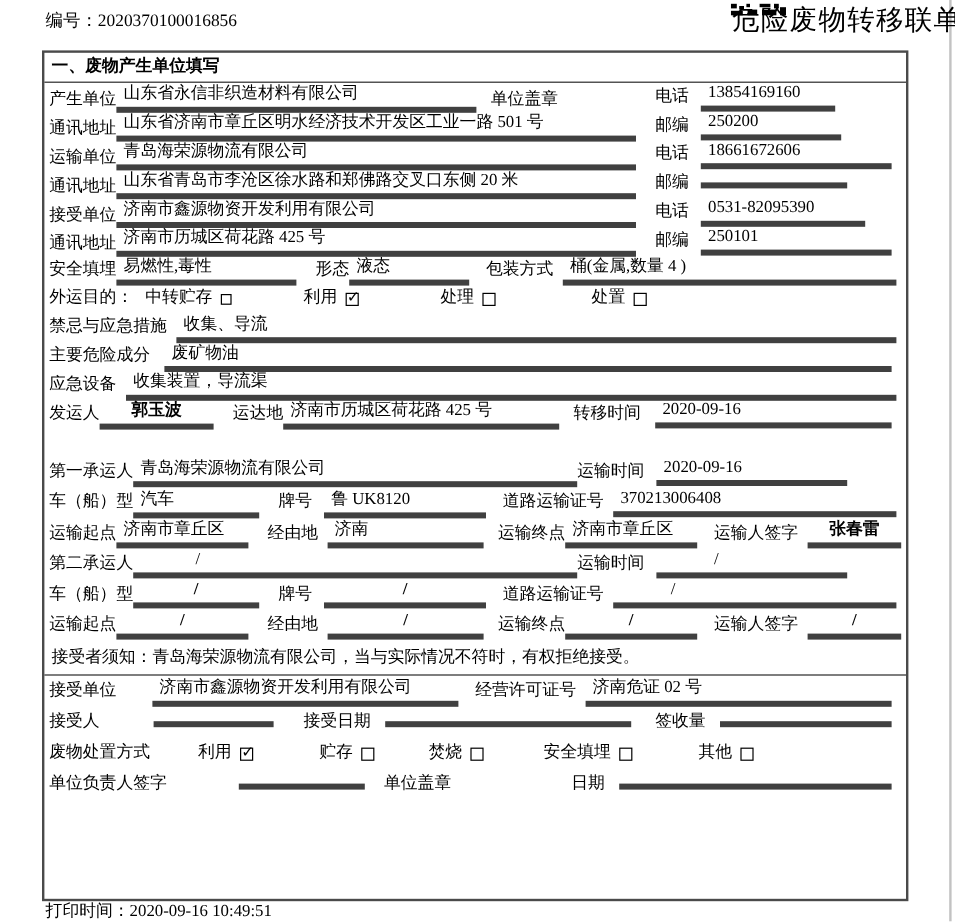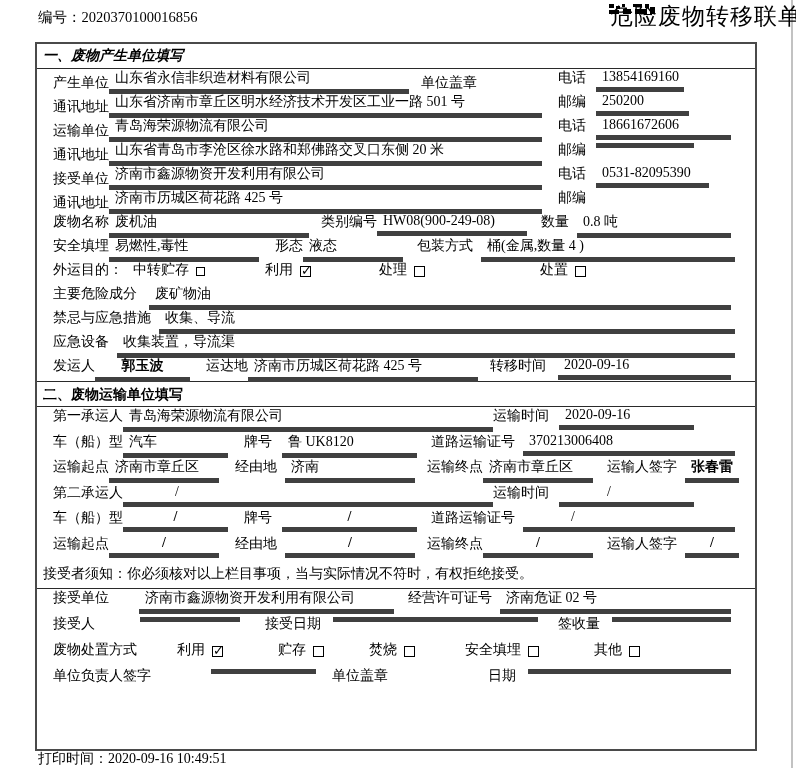--- a/index.html
+++ b/index.html
@@ -15,33 +15,33 @@
   .qr-frag    { position:absolute; left:609px; top:0; }
 
   .print-line { position:absolute; left:38px; top:750px; font-size:14px; white-space:nowrap; }
 
   
   .form-table { position:absolute; left:35px; top:42px; width:722px; height:709px;
                 border:2px solid #4a4a4a; background:#fff; }
 
   .sec-title { font-weight:bold; font-size:14px; padding:0 6px; line-height:24px;
                border-bottom:1px solid #2a2a2a; }
-  .sec-title.s1 { height:25px;font-style:italic; }
+  .sec-title.s1 { height:25px; }
   .sec-title.s2 { height:26px; border-top:1px solid #2a2a2a; line-height:25px; }
   .sec-title.s3 { height:26px; border-top:1px solid #2a2a2a; line-height:25px; }
 
   .notice-row { font-size:14px; border-bottom:1px solid #2a2a2a; padding:0 6px;
                 display:flex; align-items:center; }
   .notice-row.n2 { height:30px; }
   .notice-row.n3 { height:29px; }
 
   .fields { padding:0; }
   .f1 { height:312px; } .f2 { height:153px; } .f3 { height:104px; }
 
-  .row { display:flex; align-items:flex-start; padding:0 16px; font-size:14px; }
+  .row { display:flex; align-items:center; padding:0 4px; font-size:14px; }
   .f1 .row { height:24px; }
   .f2 .row { height:25.5px; }
   .f3 .row { height:26px; }
 
   .lbl { white-space:nowrap; padding-bottom:2px; flex:0 0 auto; }
   .val { border-bottom:5px solid #404040; white-space:nowrap; overflow:hidden;
          padding:0 6px 2px 6px; flex:0 0 auto; }
   .fill { flex:1 1 auto; }
   .ctr { text-align:center;font-weight:bold; }
   .sl  { text-align:left; padding-left:52px; }
@@ -56,21 +56,21 @@
         margin:0 0 4px 7px; position:relative; flex:0 0 auto; }
   .cb.sm { width:9px; height:9px; margin-bottom:5px; }
   .cb.checked::after { content:"\2713"; position:absolute; left:0px; top:-4px;
                        font-size:13px; font-family:"DejaVu Sans",sans-serif; }
 
   
   .ml8{margin-left:8px}.ml10{margin-left:10px}.ml12{margin-left:12px}.ml14{margin-left:14px}
   .ml16{margin-left:16px}.ml20{margin-left:20px}.ml25{margin-left:25px}.ml30{margin-left:30px}
   .ml40{margin-left:40px}.ml45{margin-left:45px}.ml50{margin-left:50px}
   .ml55{margin-left:55px}.ml60{margin-left:60px}.ml68{margin-left:68px}.ml100{margin-left:100px}
-  .ml136{margin-left:115px}
+  .ml136{margin-left:80px}
   .mr4{margin-right:4px}.mr8{margin-right:8px}.mr30{margin-right:30px}.mr45{margin-right:45px}
   .mr50{margin-right:50px}.mr55{margin-right:55px}
   .w95{width:95px}.w100{width:100px}.w105{width:105px}.w110{width:110px}.w130{width:130px}.w135{width:135px}.w150{width:150px}
   .w200{width:200px}.w205{width:205px}.w230{width:230px}.w255{width:255px}
   .w300{width:300px}.w370{width:370px}
 </style>
 </head>
 <body>
 
 <div class="right-edge"></div>
@@ -143,30 +143,23 @@
       <span class="lbl">电话</span>
       <span class="val fill ml10 mr30">0531-82095390</span>
     </div>
 
     <div class="row">
       <div class="lg">
         <span class="lbl">通讯地址</span>
         <span class="val fill">济南市历城区荷花路 425 号</span>
       </div>
       <span class="lbl">邮编</span>
-    </div>
-
-    <div class="row">
-      <span class="lbl">废物名称</span>
-      <span class="val w200">废机油</span>
-      <span class="lbl ml12">类别编号</span>
-      <span class="val w150">HW08(900-249-08)</span>
-      <span class="lbl ml14">数量</span>
-      <span class="val fill ml8 mr8">0.8 吨</span>
-    </div>
+      <span class="val fill ml10 mr8">250101</span>
+    </div>
+
 
     <div class="row">
       <span class="lbl">安全填埋</span>
       <span class="val w150">易燃性,毒性</span>
       <span class="lbl ml16">形态</span>
       <span class="val w100">液态</span>
       <span class="lbl ml14">包装方式</span>
       <span class="val fill ml8 mr4">桶(金属,数量 4 )</span>
     </div>
 
@@ -184,45 +177,44 @@
         <span class="lbl">处理</span>
         <span class="cb"></span>
       </span>
       <span class="opt ml136">
         <span class="lbl">处置</span>
         <span class="cb"></span>
       </span>
     </div>
 
     <div class="row">
+      <span class="lbl">禁忌与应急措施</span>
+      <span class="val fill ml8 mr4">收集、导流</span>
+    </div>
+
+    <div class="row">
       <span class="lbl">主要危险成分</span>
       <span class="val fill ml12 mr8">废矿物油</span>
-    </div>
-
-    <div class="row">
-      <span class="lbl">禁忌与应急措施</span>
-      <span class="val fill ml8 mr4">收集、导流</span>
     </div>
 
     <div class="row">
       <span class="lbl">应急设备</span>
       <span class="val fill ml8 mr4">收集装置，导流渠</span>
     </div>
 
     <div class="row">
       <span class="lbl">发运人</span>
       <span class="val w95 ctr">郭玉波</span>
       <span class="lbl ml16">运达地</span>
       <span class="val w230">济南市历城区荷花路 425 号</span>
       <span class="lbl ml12">转移时间</span>
       <span class="val fill ml12 mr8">2020-09-16</span>
     </div>
   </div>
 
-  <div class="sec-title s2">二、废物运输单位填写</div>
   <div class="fields f2">
 
     <div class="row">
       <span class="lbl">第一承运人</span>
       <span class="val w370">青岛海荣源物流有限公司</span>
       <span class="lbl">运输时间</span>
       <span class="val fill ml10 mr45">2020-09-16</span>
     </div>
 
     <div class="row">
@@ -266,21 +258,21 @@
       <span class="val w110 ctr">/</span>
       <span class="lbl ml16">经由地</span>
       <span class="val w130 ml8 ctr">/</span>
       <span class="lbl ml12">运输终点</span>
       <span class="val w110 ctr">/</span>
       <span class="lbl ml14">运输人签字</span>
       <span class="val fill ml8 ctr">/</span>
     </div>
   </div>
 
-  <div class="notice-row n3">接受者须知：你必须核对以上栏目事项，当与实际情况不符时，有权拒绝接受。</div>
+  <div class="notice-row n3">接受者须知：青岛海荣源物流有限公司，当与实际情况不符时，有权拒绝接受。</div>
   <div class="fields f3">
 
     <div class="row">
       <span class="lbl">接受单位</span>
       <span class="val w255 ml30">济南市鑫源物资开发利用有限公司</span>
       <span class="lbl ml14">经营许可证号</span>
       <span class="val fill ml8 mr8">济南危证 02 号</span>
     </div>
 
     <div class="row">

